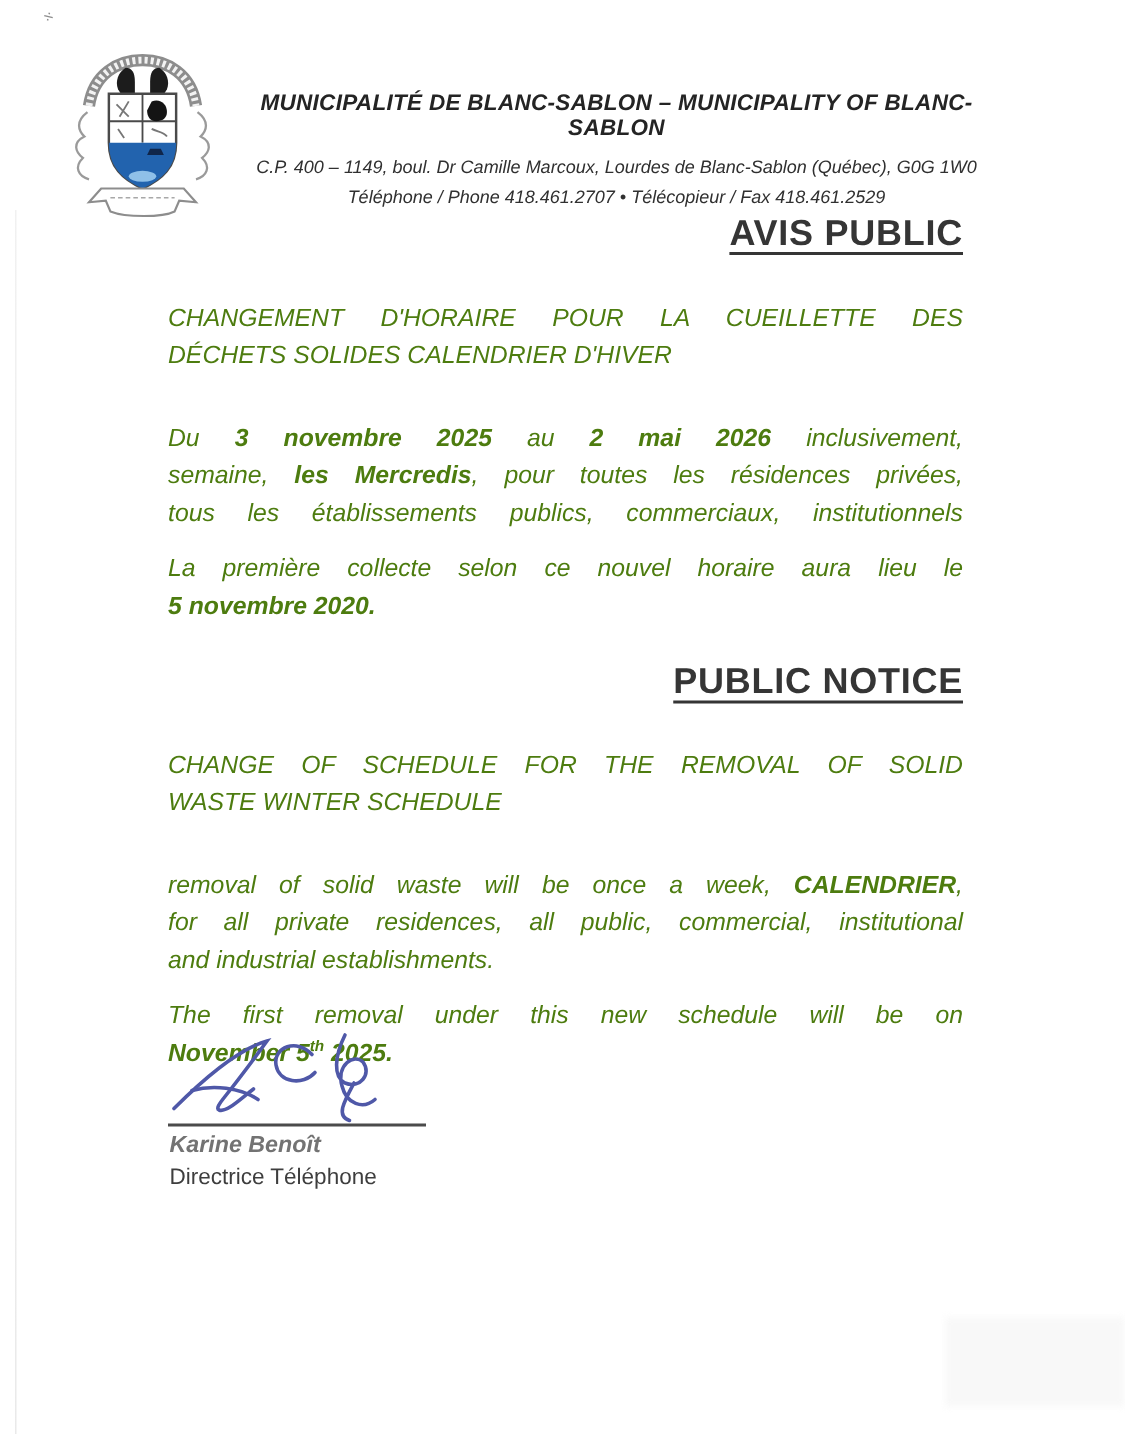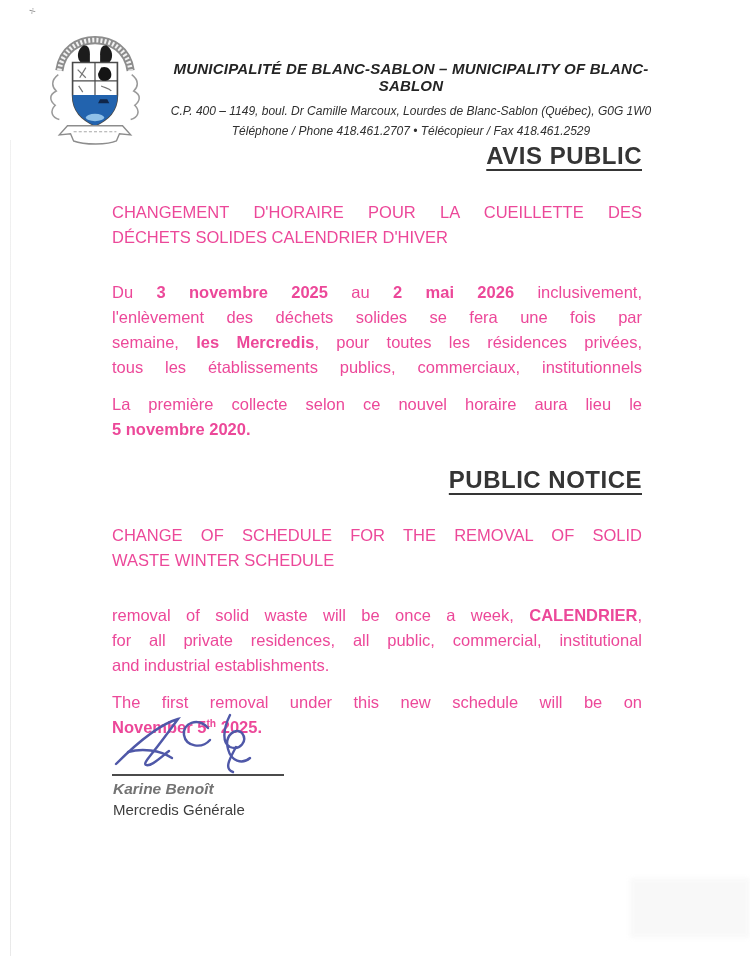--- a/index.html
+++ b/index.html
@@ -45,21 +45,21 @@
   
   .content { position: absolute; left: 112px; top: 140px; width: 530px; }
 
   .main-title {
     text-align: right; font-size: 24px; font-weight: bold; line-height: 32px;
     color: #353535; letter-spacing: .5px;
     text-decoration: underline; text-decoration-thickness: 2px; text-underline-offset: 5px;
   }
   .title-en { margin-top: 22px; }
 
-  .para { font-size: 16.5px; line-height: 25px; color: #ec4899; }
+  .para { font-size: 16.5px; line-height: 25px; color: #4d7c0f; font-style: italic; }
   .subject { margin-top: 28px; }
   .subject-en { margin-top: 27px; }
   .para-1 { margin-top: 30px; }
   .para-2 { margin-top: 12px; }
 
   .tline { text-align: justify; text-align-last: justify; }
   .tline-last { text-align-last: left; }
   .tline .bold { font-weight: bold; }
   .tline .sup { vertical-align: super; font-size: 62%; line-height: 0; }
 
@@ -119,21 +119,20 @@
   <div class="content">
 
     <div class="main-title">AVIS PUBLIC</div>
 
     <div class="para subject">
         <div class="tline"><span>CHANGEMENT D'HORAIRE POUR LA CUEILLETTE DES</span></div>
         <div class="tline tline-last"><span>DÉCHETS SOLIDES CALENDRIER D'HIVER</span></div>
       </div>
     <div class="para para-1">
         <div class="tline"><span>Du </span><span class="bold">3 novembre 2025</span><span> au </span><span class="bold">2 mai 2026</span><span> inclusivement,</span></div>
-        <div class="tline"><span>l'enlèvement des déchets solides se fera une fois par</span></div>
         <div class="tline"><span>semaine, </span><span class="bold">les Mercredis</span><span>, pour toutes les résidences privées,</span></div>
         <div class="tline"><span>tous les établissements publics, commerciaux, institutionnels</span></div>
       </div>
     <div class="para para-2">
         <div class="tline"><span>La première collecte selon ce nouvel horaire aura lieu le</span></div>
         <div class="tline tline-last"><span class="bold">5 novembre 2020.</span></div>
       </div>
 
     <div class="main-title title-en">PUBLIC NOTICE</div>
 
@@ -156,17 +155,17 @@
         <g fill="none" stroke="#4f58a8" stroke-width="2.4" stroke-linecap="round">
           <path d="M8 56 C30 34 52 16 70 11 C62 22 50 38 42 48 C38 53 36 56 38 57 C43 59 53 49 61 43"></path>
           <path d="M20 44 C34 40 52 42 64 50"></path>
           <path d="M100 20 C90 9 74 15 76 27 C78 39 94 41 102 32"></path>
           <path d="M122 7 C115 21 114 35 122 39 C132 43 140 33 134 25 C128 19 116 27 120 41 C123 53 134 57 142 50"></path>
           <path d="M128 39 C121 52 116 61 125 64"></path>
         </g>
       </svg>
       <div class="sig-line"></div>
       <div class="sig-name">Karine Benoît</div>
-      <div class="sig-role">Mercredis Générale</div>
+      <div class="sig-role">Directrice Téléphone</div>
     </div>
 
   </div>
 </div>
 
 </body></html>

